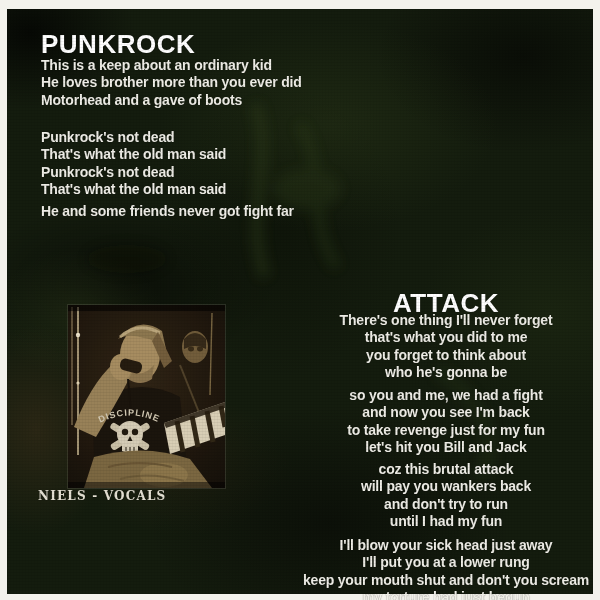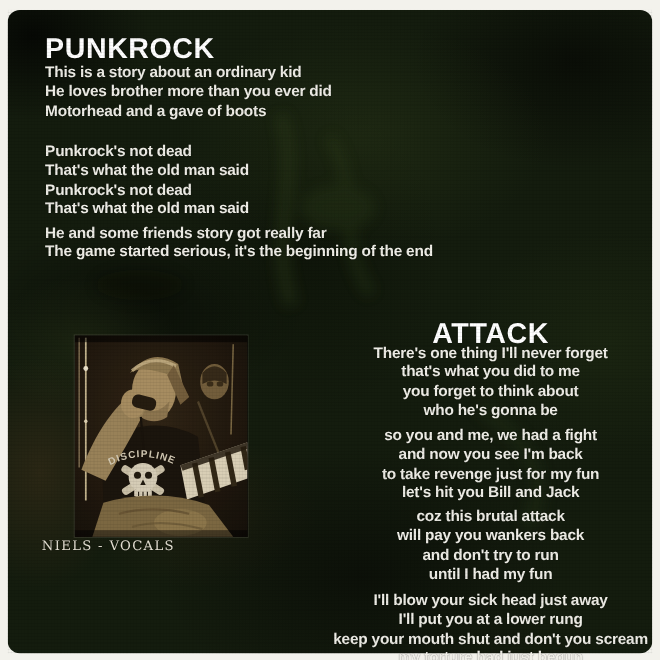--- a/index.html
+++ b/index.html
@@ -16,21 +16,20 @@
       radial-gradient(ellipse 150px 110px at 4% 4%,  rgba(4,5,3,.85), transparent 70%),
       radial-gradient(ellipse 240px 150px at 55% 20%, rgba(46,60,26,.40), transparent 70%),
       radial-gradient(ellipse 170px 210px at 47% 38%, rgba(14,20,9,.85), transparent 70%),
       radial-gradient(ellipse 210px 140px at 88% 8%,  rgba(7,9,5,.75), transparent 70%),
       radial-gradient(ellipse 110px 150px at 5% 72%,  rgba(66,50,28,.50), transparent 70%),
       radial-gradient(ellipse 120px 90px  at 12% 52%, rgba(52,64,30,.35), transparent 70%),
       radial-gradient(ellipse 190px 150px at 93% 52%, rgba(34,46,20,.45), transparent 70%),
       radial-gradient(ellipse 260px 170px at 55% 88%, rgba(8,10,6,.65), transparent 70%),
       radial-gradient(ellipse 150px 100px at 30% 78%, rgba(48,38,20,.40), transparent 70%),
       radial-gradient(ellipse 220px 120px at 20% 47%, rgba(0,0,0,.45), transparent 70%);
-    border-radius: 11px;
   }
   
   .sheet::after{
     content:"";position:absolute;inset:0;pointer-events:none;
     background:
       repeating-linear-gradient(0deg, rgba(0,0,0,.10) 0 1px, transparent 1px 3px),
       repeating-linear-gradient(90deg, rgba(0,0,0,.06) 0 1px, transparent 1px 3px);
     opacity:.5;
   }
   .foliage{position:absolute;inset:0;pointer-events:none;}
@@ -61,21 +60,21 @@
 
   .photo{
     position:absolute;left:61px;top:296px;width:157px;height:183px;
     box-shadow:0 0 0 1px rgba(235,230,215,.12), inset 0 0 24px rgba(0,0,0,.8);
     background:#0d0a06;
   }
   .photo svg{display:block;}
 
   .photo-caption{
     position:absolute;left:31px;top:480px;margin:0;
-    color:#e6e2d4;font-family:"DejaVu Serif",serif;font-weight:normal;
+    color:#e6e2d4;font-family:"DejaVu Serif",serif;font-weight:bold;
     font-size:12px;letter-spacing:1.2px;
     text-shadow:0 0 1px rgba(0,0,0,.7);
     white-space:nowrap;
   }
 </style>
 </head>
 <body>
 
 <div class="sheet">
 
@@ -90,33 +89,32 @@
       <path d="M292,115 C322,160 298,215 330,258" stroke="#36491f" stroke-width="10" fill="none"></path>
       <ellipse cx="300" cy="180" rx="34" ry="20" fill="#31431d"></ellipse>
       <path d="M430,360 C470,390 500,430 470,470" stroke="#2c3b1a" stroke-width="14" fill="none"></path>
       <ellipse cx="120" cy="250" rx="40" ry="14" fill="#0a0d06"></ellipse>
     </g>
   </svg>
 
   <section>
     <h2 class="song-title" id="punkrock-title">PUNKROCK</h2>
     <div class="stanza" id="pr-s1">
-      <p>This is a story about an ordinary kid</p>
+      <p>This is a keep about an ordinary kid</p>
       <p>He loves brother more than you ever did</p>
       <p>Motorhead and a gave of boots</p>
     </div>
     <div class="stanza" id="pr-s2">
       <p>Punkrock's not dead</p>
       <p>That's what the old man said</p>
       <p>Punkrock's not dead</p>
       <p>That's what the old man said</p>
     </div>
     <div class="stanza" id="pr-s3">
-      <p>He and some friends story got really far</p>
-      <p>The game started serious, it's the beginning of the end</p>
+      <p>He and some friends never got fight far</p>
     </div>
   </section>
 
   <section>
     <h2 class="song-title" id="attack-title">ATTACK</h2>
     <div class="stanza right-col" id="at-s1">
       <p>There's one thing I'll never forget</p>
       <p>that's what you did to me</p>
       <p>you forget to think about</p>
       <p>who he's gonna be</p>

